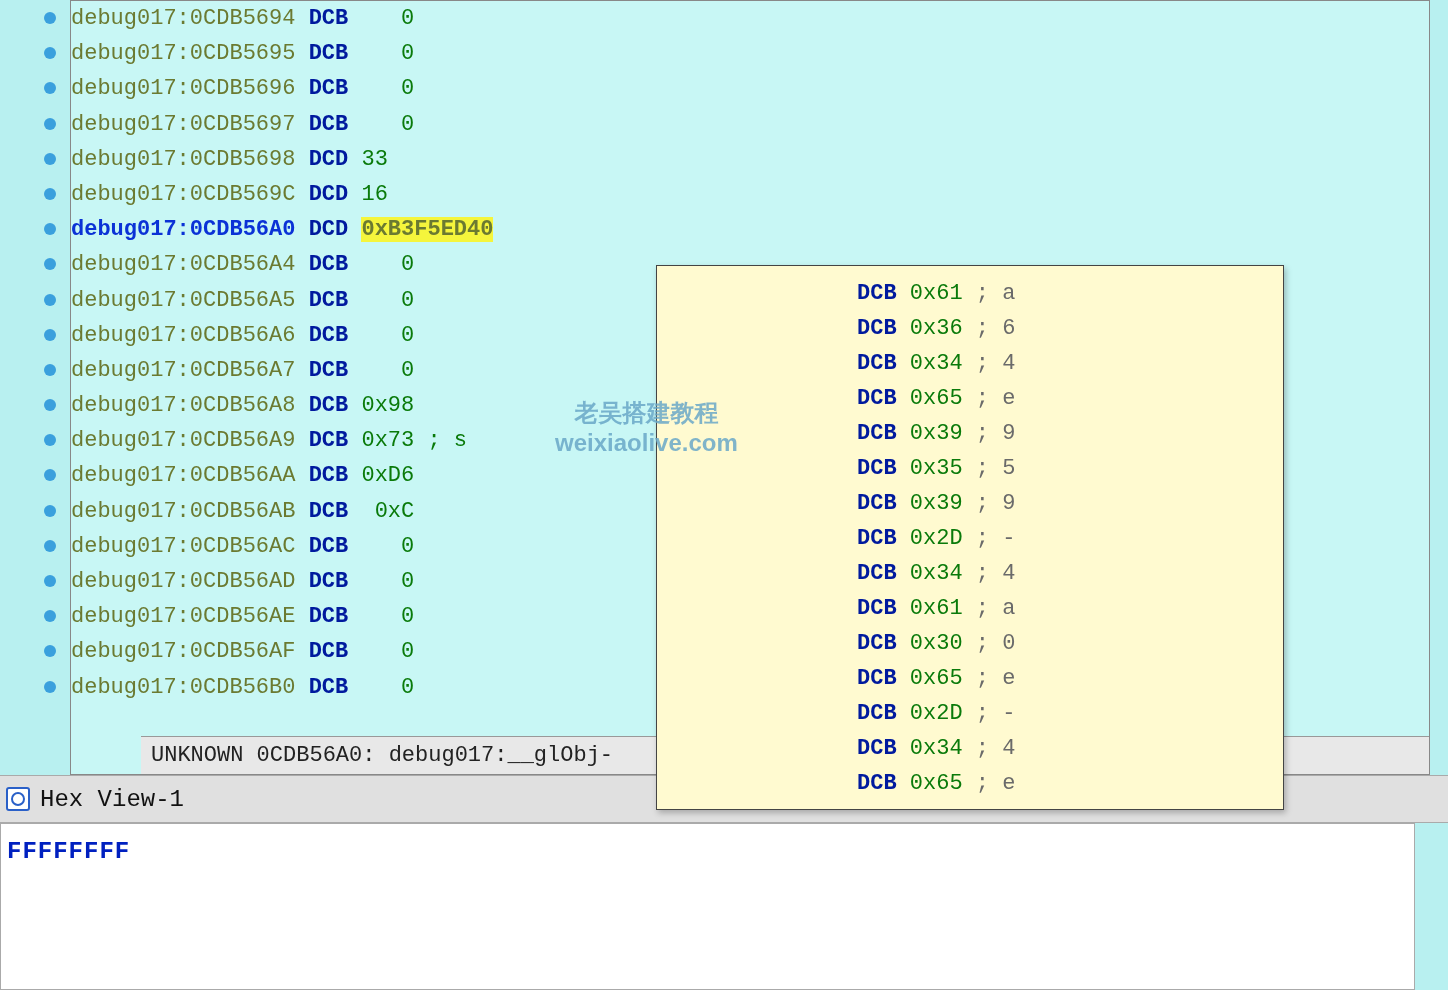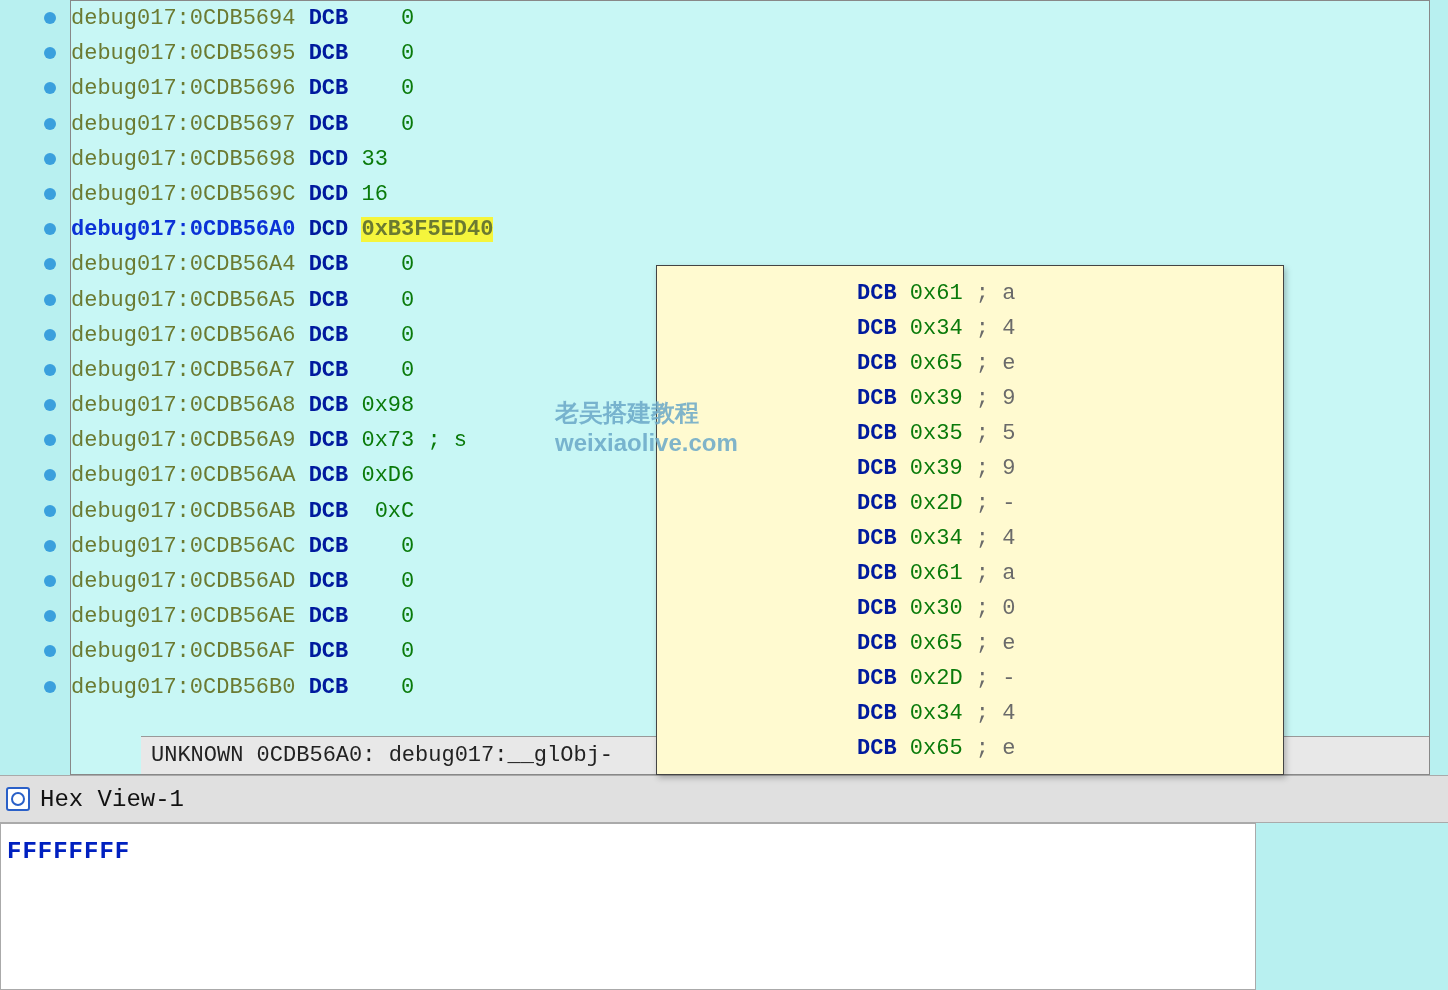--- a/index.html
+++ b/index.html
@@ -92,21 +92,21 @@
     left: 3px; top: 3px;
     width: 10px; height: 10px;
     border: 2px solid #2a60c8;
     border-radius: 50%;
   }
   .tab-label { color: #111; font-size: 24px; }
   .hex-view {
     position: absolute;
     left: 0;
     top: 823px;
-    width: 1256px;
+    width: 1415px;
     height: 167px;
     background: #fff;
     border: 1px solid #aaa;
     box-sizing: border-box;
     padding-left: 6px;
     padding-top: 14px;
   }
   .hex-line {
     color: #0020c0;
     font-weight: bold;
@@ -137,20 +137,21 @@
     position: absolute;
     left: 555px;
     top: 398px;
     color: #6aa8c8;
     font-family: sans-serif;
     font-size: 24px;
     opacity: .85;
     line-height: 30px;
     font-weight: 600;
     pointer-events: none;
+    text-align: center;
   }
 </style>
 </head>
 <body>
 
 <div class="bullet-col" id="bullets">
     <div class="bullet" style="margin-top: 12px;"></div>
     <div class="bullet" style="margin-top: 23.2px;"></div>
     <div class="bullet" style="margin-top: 23.2px;"></div>
     <div class="bullet" style="margin-top: 23.2px;"></div>
@@ -202,20 +203,21 @@
   <span class="tab-icon"></span>
   <span class="tab-label">Hex View-1</span>
 </div>
 
 <div class="hex-view">
   <div class="hex-line">FFFFFFFF</div>
 </div>
 
 <div class="tooltip" id="tooltip">
     <div class="tip-line"><span class="mnem">DCB </span><span class="num">0x61</span><span class="cmt"> ; a</span></div>
+    <div class="tip-line"><span class="mnem">DCB </span><span class="num">0x36</span><span class="cmt"> ; 6</span></div>
     <div class="tip-line"><span class="mnem">DCB </span><span class="num">0x34</span><span class="cmt"> ; 4</span></div>
     <div class="tip-line"><span class="mnem">DCB </span><span class="num">0x65</span><span class="cmt"> ; e</span></div>
     <div class="tip-line"><span class="mnem">DCB </span><span class="num">0x39</span><span class="cmt"> ; 9</span></div>
     <div class="tip-line"><span class="mnem">DCB </span><span class="num">0x35</span><span class="cmt"> ; 5</span></div>
     <div class="tip-line"><span class="mnem">DCB </span><span class="num">0x39</span><span class="cmt"> ; 9</span></div>
     <div class="tip-line"><span class="mnem">DCB </span><span class="num">0x2D</span><span class="cmt"> ; -</span></div>
     <div class="tip-line"><span class="mnem">DCB </span><span class="num">0x34</span><span class="cmt"> ; 4</span></div>
     <div class="tip-line"><span class="mnem">DCB </span><span class="num">0x61</span><span class="cmt"> ; a</span></div>
     <div class="tip-line"><span class="mnem">DCB </span><span class="num">0x30</span><span class="cmt"> ; 0</span></div>
     <div class="tip-line"><span class="mnem">DCB </span><span class="num">0x65</span><span class="cmt"> ; e</span></div>

